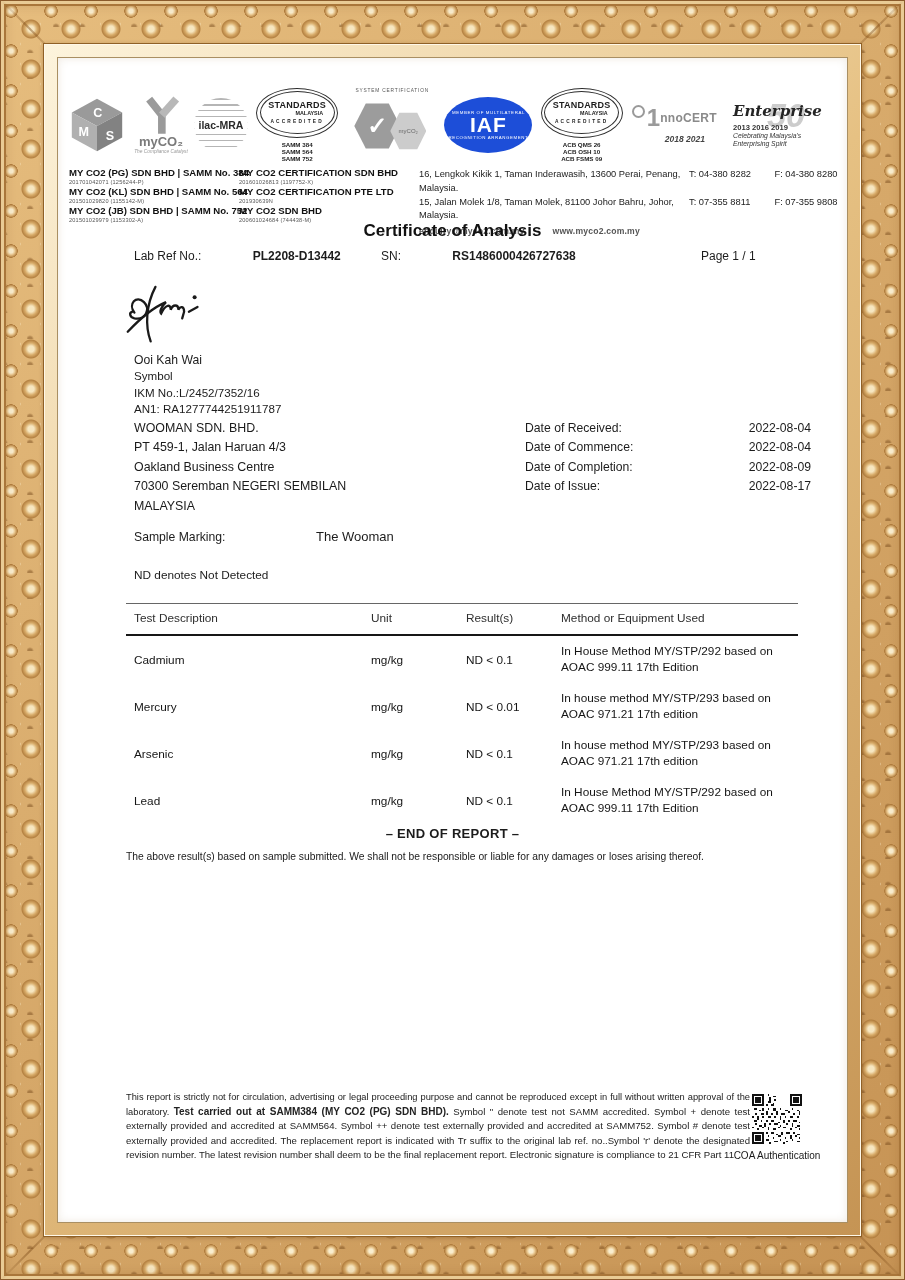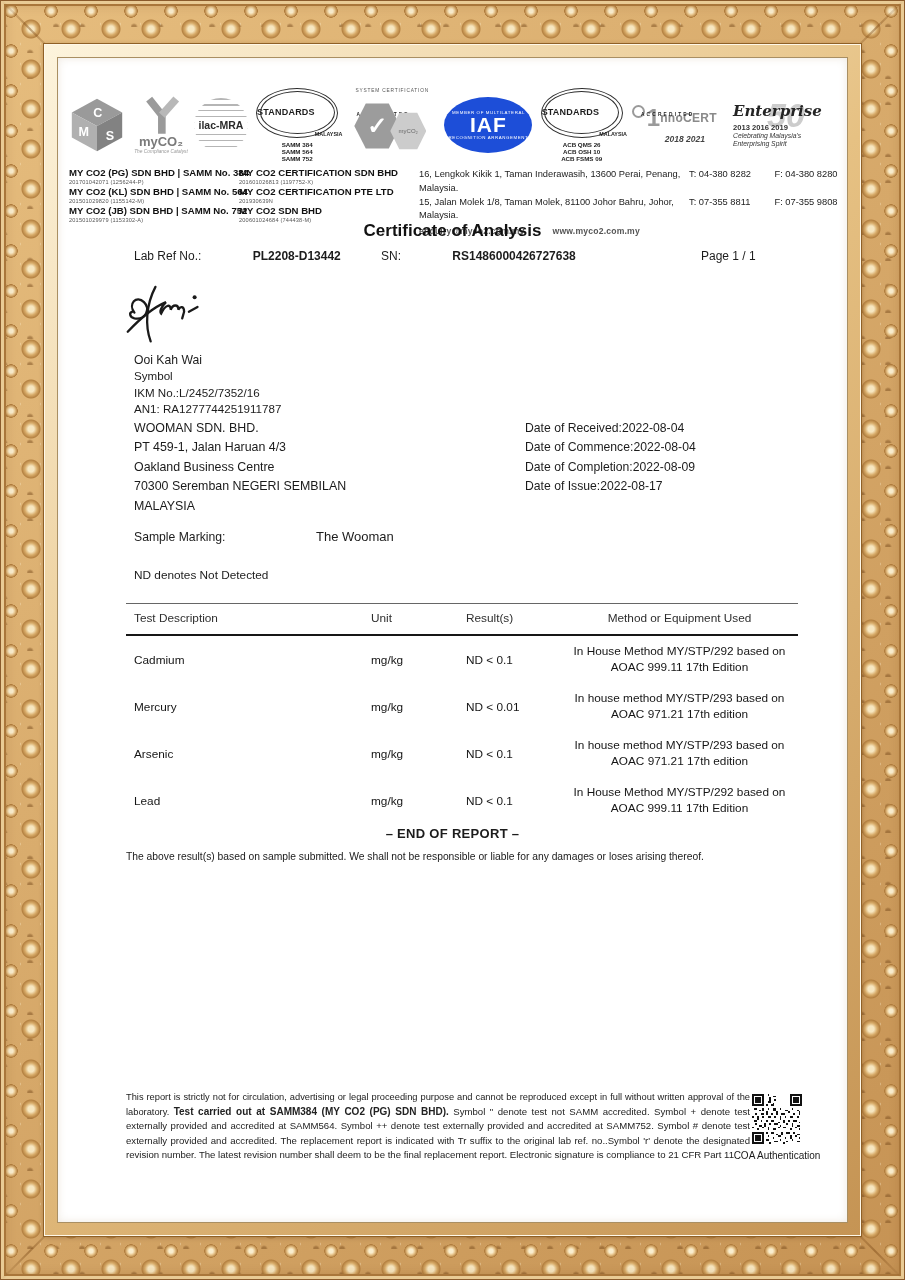--- a/index.html
+++ b/index.html
@@ -27,21 +27,21 @@
     box-shadow:inset 0 0 8px rgba(160,130,80,.18);}
   
   .logos{position:absolute;top:24px;left:8px;right:12px;height:86px;display:flex;justify-content:space-between;align-items:center;}
   .logo{flex:0 0 auto;text-align:center;color:#6f6f6f;}
   
   .ilac{width:54px;height:54px;border-radius:50%;overflow:hidden;position:relative;
     background:repeating-linear-gradient(180deg,#b5b5b5 0 1.5px,#fff 1.5px 6px);}
   .ilac .band{position:absolute;top:50%;left:-2px;right:-2px;transform:translateY(-50%);background:#fff;padding:2px 0;font-weight:bold;font-size:10.5px;color:#2a2a2a;}
   
   .ovalwrap{width:86px;}
-  .oval{width:82px;height:50px;margin:0 auto;border:1.6px solid #2e2e2e;border-radius:50%;position:relative;display:flex;flex-direction:row;justify-content:flex-start;align-items:center;box-sizing:border-box;}
+  .oval{width:82px;height:50px;margin:0 auto;border:1.6px solid #2e2e2e;border-radius:50%;position:relative;display:flex;flex-direction:column;justify-content:center;align-items:center;box-sizing:border-box;}
   .oval:after{content:"";position:absolute;inset:2.5px;border:1px solid #2e2e2e;border-radius:50%;}
   .oval .l1{font-weight:900;font-size:9px;letter-spacing:.2px;color:#1c1c1c;line-height:9px;}
   .oval .l2{font-weight:700;font-size:5.4px;color:#1c1c1c;align-self:flex-end;margin-right:14px;line-height:6px;}
   .oval .l3{font-weight:700;font-size:4.8px;letter-spacing:2.2px;color:#1c1c1c;margin-top:3px;line-height:5px;}
   .certlist{margin-top:3px;font-weight:800;font-size:6.2px;line-height:7.2px;color:#1c1c1c;}
   
   .syscert{width:92px;position:relative;height:74px;}
   .syscert .cap{font-size:4.8px;letter-spacing:.8px;color:#555;margin-bottom:2px;}
   .hex{clip-path:polygon(25% 6.7%,75% 6.7%,100% 50%,75% 93.3%,25% 93.3%,0 50%);position:absolute;}
   .hex1{width:46px;height:52px;left:8px;top:12px;background:#9c9c9c;color:#fff;font-size:24px;font-weight:bold;display:flex;align-items:center;justify-content:center;}
@@ -88,32 +88,32 @@
   .sn{position:absolute;left:323px;}
   .page{position:absolute;left:643px;}
   b.v{font-weight:bold;margin-left:48px;}
   
   .sig{position:absolute;left:64px;top:222px;}
   .sigblock{position:absolute;left:76px;top:294px;font-size:11.6px;line-height:16.4px;color:#1c1c1c;}
   .sigblock .n1{font-size:12.2px;}
   
   .customer{position:absolute;left:76px;top:361px;font-size:12.4px;line-height:19.4px;color:#1a1a1a;}
   .dates{position:absolute;left:467px;top:361px;width:286px;font-size:12.2px;line-height:19.4px;}
-  .dates .dr{display:flex;}
+  .dates .dr{display:flex;justify-content:space-between;}
   
   .sample-label{position:absolute;left:76px;top:472px;font-size:12.2px;}
   .sample-value{position:absolute;left:258px;top:471px;font-size:13px;}
   .ndnote{position:absolute;left:76px;top:510px;font-size:11.8px;}
   
   .table{position:absolute;left:68px;top:545px;width:672px;}
   .thead{display:flex;border-top:1.3px solid #666;border-bottom:2.6px solid #161616;padding:7px 0 9px;font-size:11.8px;color:#2e2e2e;}
   .c1{width:245px;padding-left:8px;box-sizing:border-box;}
   .c2{width:95px;}
   .c3{width:95px;}
-  .c4{flex:1;text-align:center;}
+  .c4{flex:1;}
   .trow{display:flex;align-items:center;padding:8px 0;min-height:30px;font-size:11.8px;color:#151515;}
   .trow .c4 div{line-height:15.5px;}
   
   .eor{position:absolute;top:768px;left:0;right:0;text-align:center;font-size:13px;font-weight:bold;letter-spacing:.3px;}
   .note{position:absolute;left:68px;top:793px;font-size:10.3px;color:#1a1a1a;}
   
   .footer{position:absolute;left:68px;top:1032px;width:624px;font-size:9.3px;line-height:14.6px;color:#222;text-align:justify;}
   .footer .b2{font-weight:bold;font-size:10px;}
   .footer .s3{font-size:9.6px;}
   .qr{position:absolute;left:694px;top:1036px;width:50px;height:50px;}

